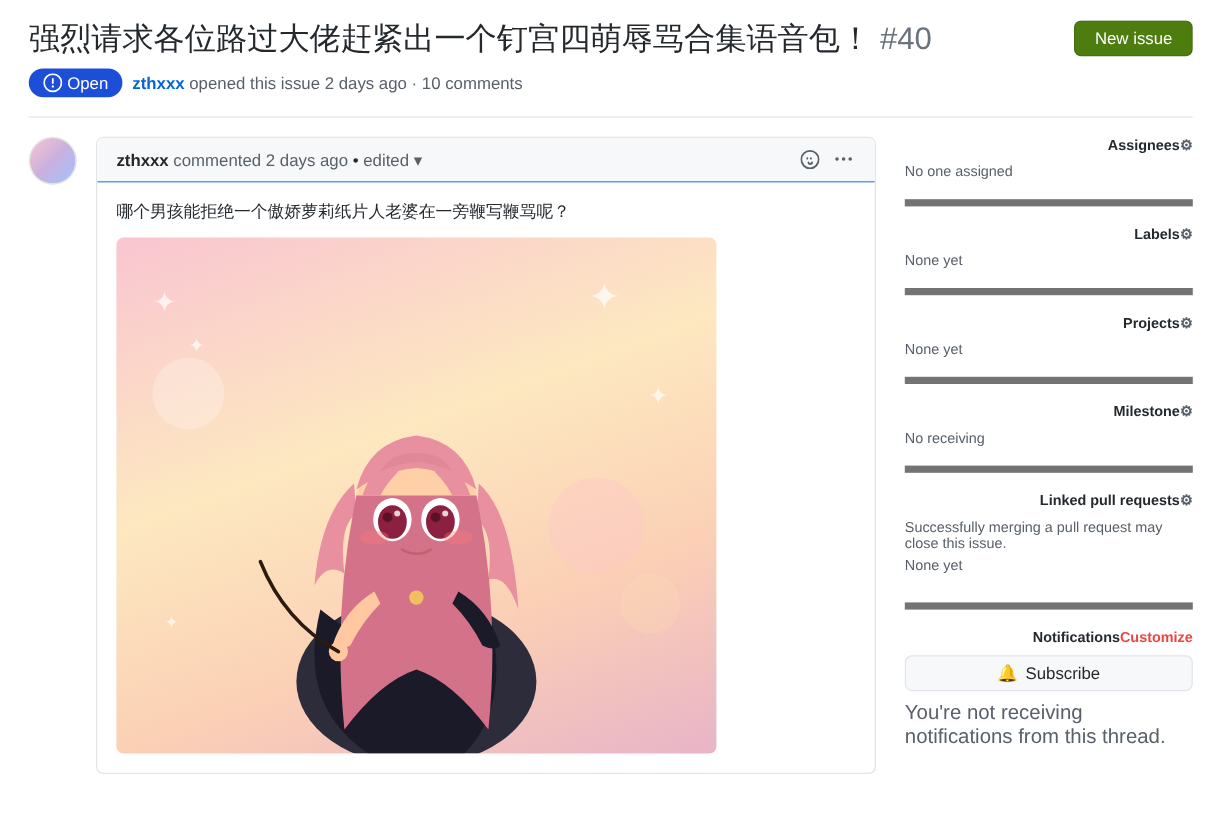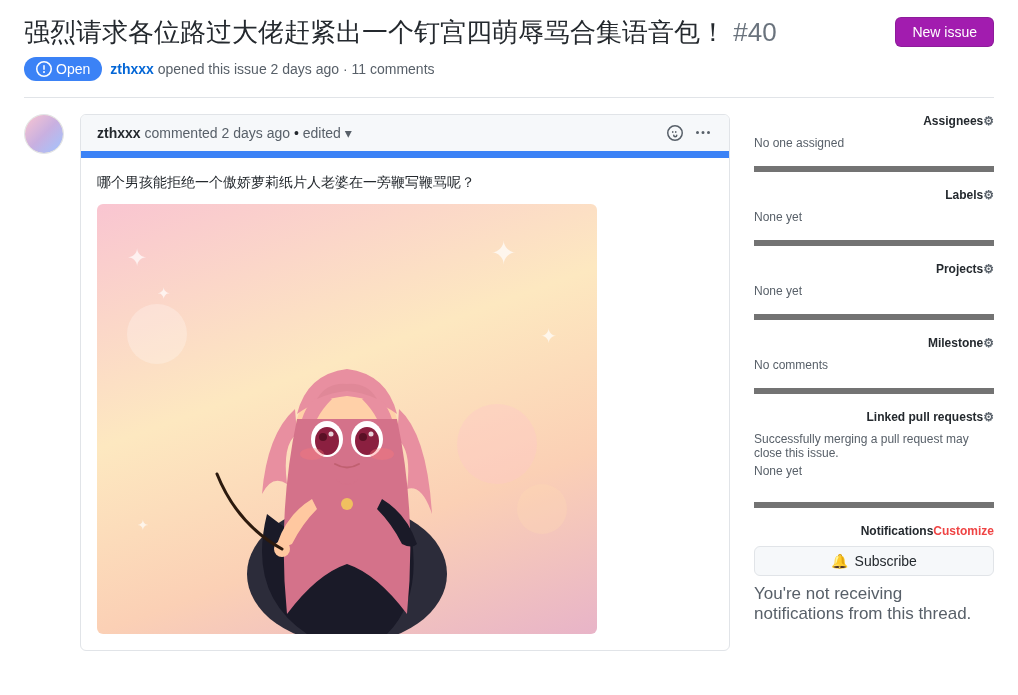--- a/index.html
+++ b/index.html
@@ -26,42 +26,42 @@
       font-weight: 400;
       line-height: 1.25;
       color: #24292e;
     }
     .issue-number {
       font-size: 26px;
       font-weight: 400;
       color: #6a737d;
     }
     .new-issue-btn {
-      background: #a21caf;
+      background: #4d7c0f;
       color: #fff;
       border: 1px solid rgba(27,31,35,0.15);
       border-radius: 6px;
       padding: 6px 16px;
       font-size: 14px;
       font-weight: 500;
       cursor: pointer;
       white-space: nowrap;
       flex-shrink: 0;
     }
     .issue-meta {
       display: flex;
       align-items: center;
       gap: 8px;
       margin-bottom: 16px;
     }
     .status-badge {
       display: inline-flex;
       align-items: center;
       gap: 4px;
-      background: #3b82f6;
+      background: #1d4ed8;
       color: #fff;
       border-radius: 2em;
       padding: 4px 12px;
       font-size: 14px;
       font-weight: 500;
     }
     .status-badge svg { width: 16px; height: 16px; fill: currentColor; }
     .issue-meta-text { color: #586069; font-size: 14px; }
     .issue-meta-text a { color: #0366d6; text-decoration: none; font-weight: 600; }
     .divider {
@@ -103,21 +103,21 @@
       border: 1px solid #e1e4e8;
       border-radius: 6px;
       overflow: hidden;
     }
     .comment-header {
       display: flex;
       justify-content: space-between;
       align-items: center;
       background: #f6f8fa;
       padding: 8px 16px;
-      border-bottom: 7px solid #3b82f6;
+      border-bottom: 1px solid #3b82f6;
     }
     .comment-author { font-size: 14px; color: #24292e; }
     .comment-author a { font-weight: 600; color: #24292e; text-decoration: none; }
     .comment-author .timestamp { color: #586069; }
     .comment-author .edited { color: #586069; }
     .comment-actions {
       display: flex;
       gap: 8px;
       align-items: center;
     }
@@ -223,21 +223,21 @@
       <svg viewBox="0 0 16 16">
         <path d="M8 1.5a6.5 6.5 0 100 13 6.5 6.5 0 000-13zM0 8a8 8 0 1116 0A8 8 0 010 8zm9 3a1 1 0 11-2 0 1 1 0 012 0zm-.25-6.25a.75.75 0 00-1.5 0v3.5a.75.75 0 001.5 0v-3.5z"></path>
       </svg>
       <span>Open</span>
     </span>
     <span class="issue-meta-text">
       <a>zthxxx</a>
       <span> </span>
       <span>opened this issue</span>
       <span>2 days ago</span>
-      · <span>11 comments</span>
+      · <span>10 comments</span>
     </span>
   </div>
 
   <hr class="divider">
 
   <div class="content-area">
 
     <div class="main-content">
       <div class="comment-thread">
 
@@ -368,21 +368,21 @@
           <span style="color:#586069; cursor:pointer;">⚙</span>
         </div>
         <div class="sidebar-section-value">None yet</div>
       </div>
 
       <div class="sidebar-section">
         <div class="sidebar-section-header">
           <span>Milestone</span>
           <span style="color:#586069; cursor:pointer;">⚙</span>
         </div>
-        <div class="sidebar-section-value">No comments</div>
+        <div class="sidebar-section-value">No receiving</div>
       </div>
 
       <div class="sidebar-section">
         <div class="sidebar-section-header">
           <span>Linked pull requests</span>
           <span style="color:#586069; cursor:pointer;">⚙</span>
         </div>
         <div class="sidebar-section-value" style="margin-bottom:4px;">Successfully merging a pull request may close this issue.</div>
         <div class="sidebar-section-value">None yet</div>
       </div>

